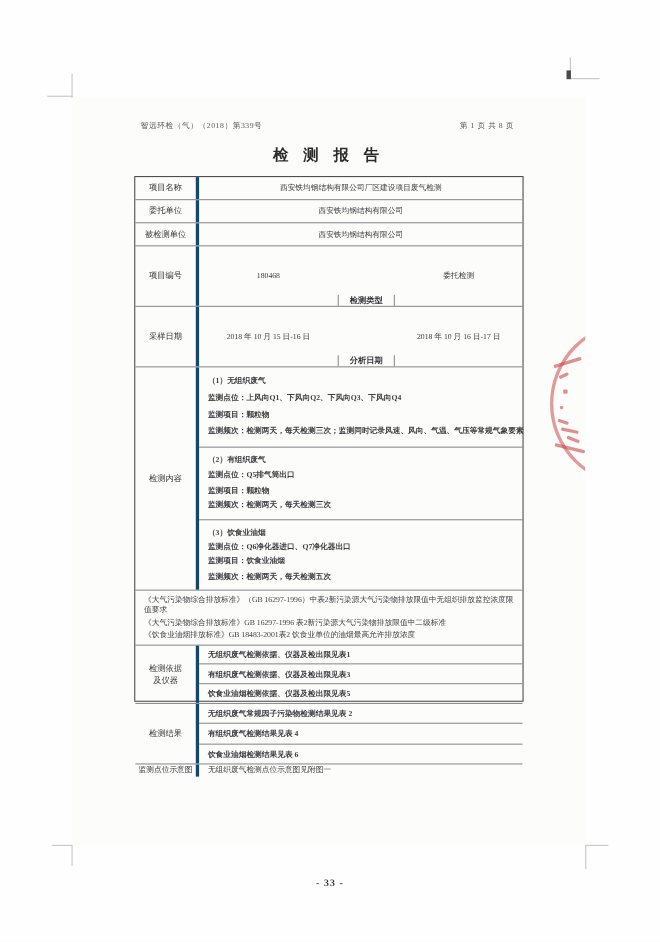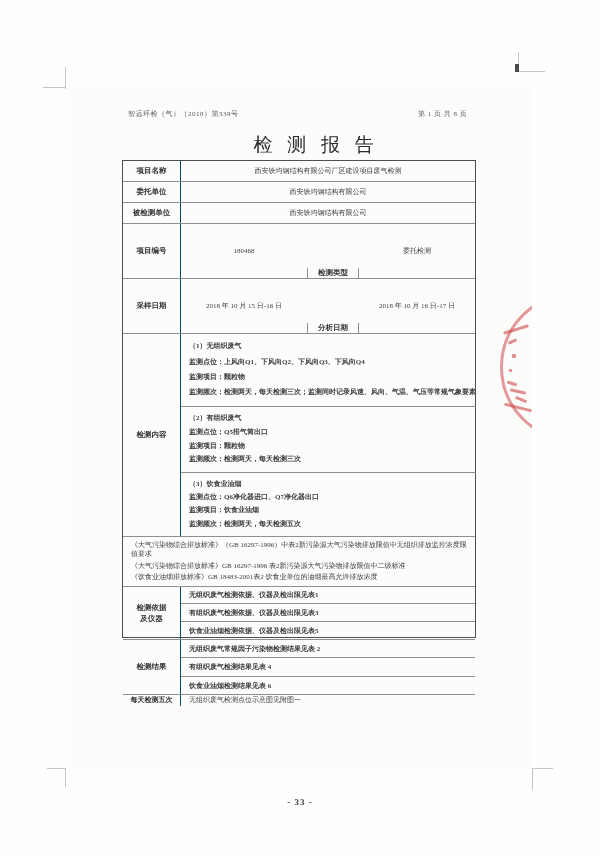--- a/index.html
+++ b/index.html
@@ -12,32 +12,32 @@
   .mark-dark { position:absolute; background:#4a4a4a; }
 
   
   .paper { position:absolute; left:66px; top:88px; width:466px; height:681px;
     background:#fcfcfb; overflow:hidden; }
 
   .doc-head { position:absolute; top:21px; font-size:7px; color:#5a5a5a; letter-spacing:0.5px; }
   .doc-head.left { left:62px; }
   .doc-head.right { left:352px; }
 
-  .doc-title { position:absolute; top:44px; left:17px; width:100%; text-align:center;
-    font-size:19px; font-weight:normal; color:#2b2b2b; letter-spacing:5px; }
+  .doc-title { position:absolute; top:44px; left:0; width:100%; text-align:center;
+    font-size:14px; font-weight:bold; color:#2b2b2b; letter-spacing:5px; }
 
   
   .tbl { position:absolute; left:56px; top:72px; width:354px; height:478px;
     border:1px solid #4f4f4f; display:flex; flex-direction:column;
     font-size:7px; color:#3d3d42; background:transparent; }
   .trow { display:flex; border-bottom:1px solid #8f8f93; flex:0 0 auto; }
   .trow:last-child { border-bottom:none; }
-  .tlabel { width:58px; flex:0 0 58px; border-right:1px solid #0c4a6e;
+  .tlabel { width:58px; flex:0 0 58px; border-right:3px solid #0c4a6e;
     display:flex; flex-direction:column; align-items:center; justify-content:center;
-    font-weight:bold; font-size:7.5px; color:#333338; text-align:center; line-height:1.5; }
+    font-weight:normal; font-size:7.5px; color:#333338; text-align:center; line-height:1.5; }
   .tval { flex:1 1 auto; display:flex; align-items:center; justify-content:center;
     text-align:center; padding:0 3px; }
   .tval.left { justify-content:flex-start; text-align:left; padding-left:8px; }
   .cell-mid-label { width:52px; flex:0 0 52px; border-left:1px solid #8f8f93; border-right:1px solid #8f8f93;
     display:flex; align-items:center; justify-content:center; font-weight:bold; font-size:7.5px; color:#333338;margin-top:44px; }
   .w126 { flex:0 0 126px; }
 
   .subcol { flex:1 1 auto; display:flex; flex-direction:column;font-weight:bold; }
   .subrow { border-bottom:1px solid #8f8f93; display:flex; flex-direction:column;
     justify-content:space-evenly; padding:2px 0 2px 8px; }
@@ -171,21 +171,21 @@
           <div class="subrow-center" style="flex:0 0 19px;">
               <span class="nowrap">有组织废气检测结果见表 4</span>
             </div>
           <div class="subrow-center" style="flex:1 1 auto;text-align:center;">
               <span class="nowrap">饮食业油烟检测结果见表 6</span>
             </div>
         </div>
       </div>
 
       <div class="trow" style="flex:1 1 auto;">
-        <div class="tlabel" style="font-size:7px;">每天检测五次</div>
+        <div class="tlabel" style="font-size:7px;">监测点位示意图</div>
         <div class="tval left">无组织废气检测点位示意图见附图一</div>
       </div>
 
     </div>
 
     <div class="seal-arc"></div>
     <div class="seal-frag" style="left:437px;top:240px;width:26px;height:3px;transform:rotate(-17deg);"></div>
     <div class="seal-frag" style="left:442px;top:252px;width:9px;height:3px;transform:rotate(-25deg);"></div>
     <div class="seal-frag" style="left:446px;top:266px;width:4px;height:4px;"></div>
     <div class="seal-frag" style="left:443px;top:281px;width:3px;height:3px;"></div>

